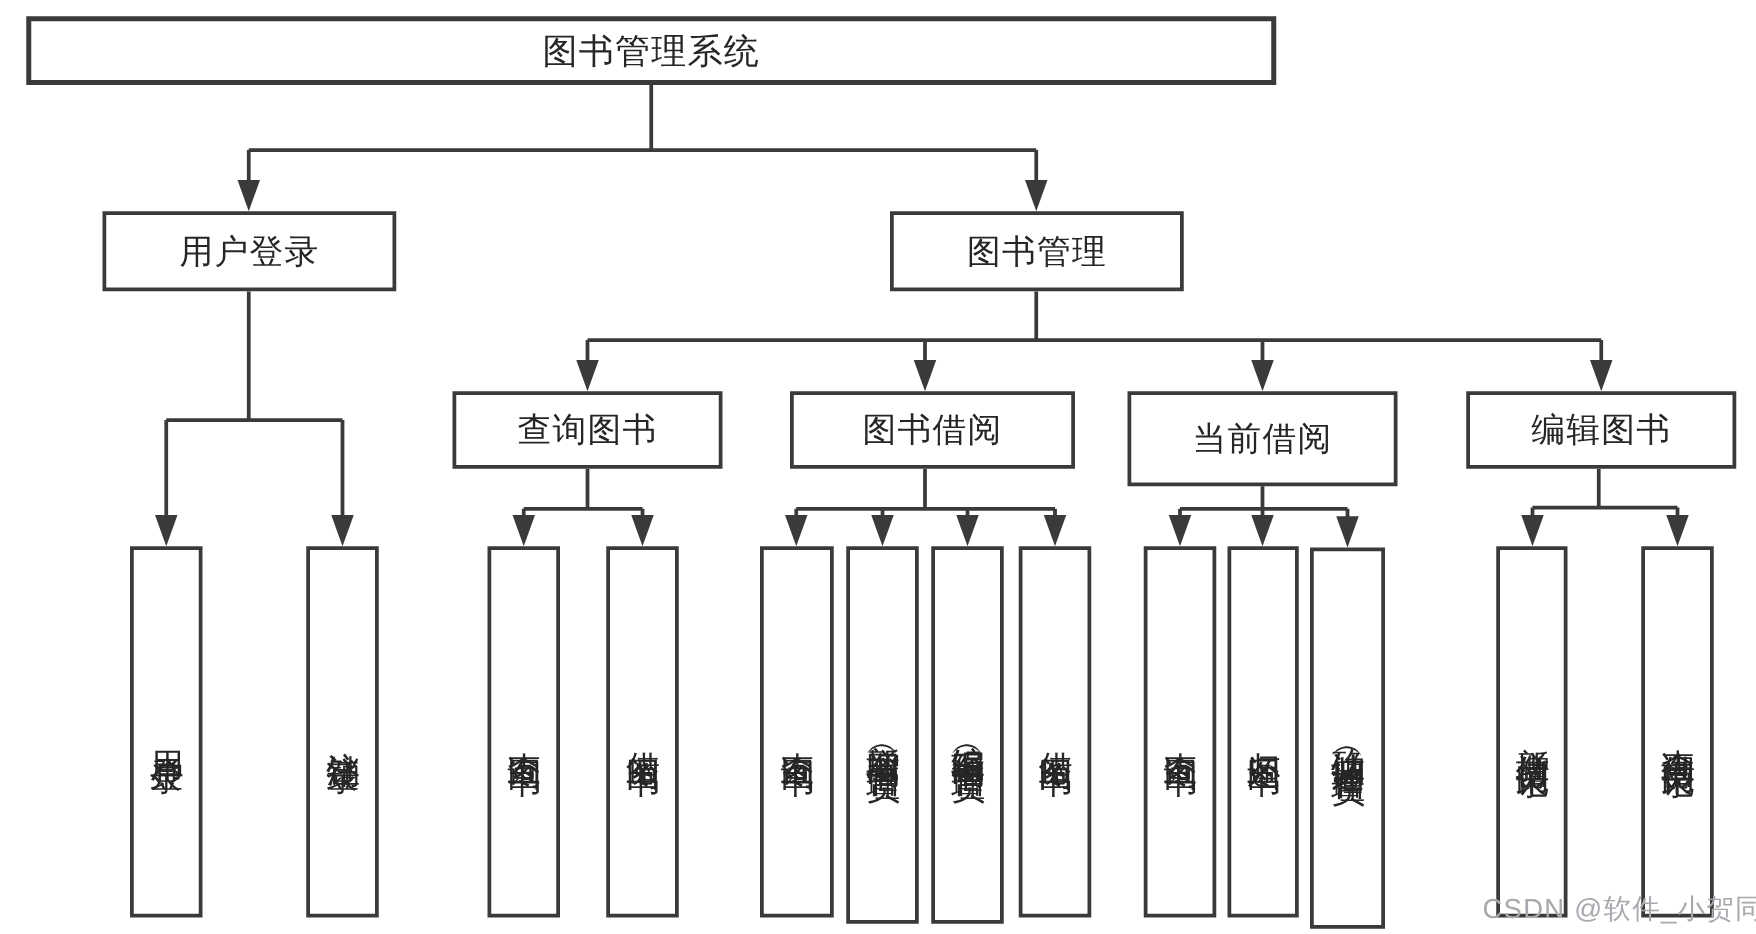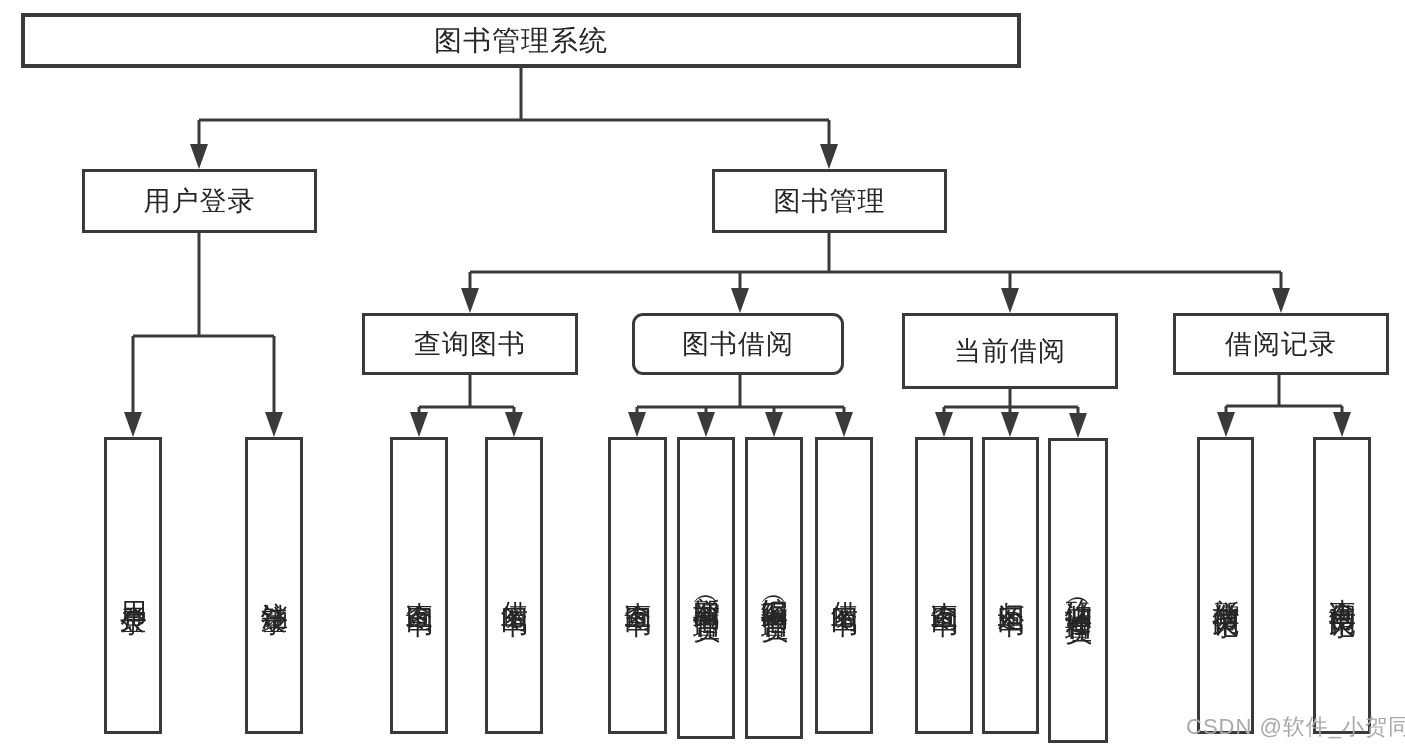--- a/index.html
+++ b/index.html
@@ -99,23 +99,23 @@
       <polygon points="1333,412 1351,412 1342,437"></polygon>
     </g>
   </svg>
 
   <div class="node root" style="left:21px; top:13px; width:1000px; height:55px;font-family:Liberation Serif, serif;">图书管理系统</div>
 
   <div class="node hbox" style="left:82px; top:169px; width:235px; height:64px;">用户登录</div>
   <div class="node hbox" style="left:712px; top:169px; width:235px; height:64px;">图书管理</div>
 
   <div class="node hbox" style="left:362px; top:313px; width:216px; height:62px;">查询图书</div>
-  <div class="node hbox" style="left:632px; top:313px; width:212px; height:62px;border-radius:11px;">图书借阅</div>
+  <div class="node hbox" style="left:632px; top:313px; width:228px; height:62px;">图书借阅</div>
   <div class="node hbox" style="left:902px; top:313px; width:216px; height:76px;">当前借阅</div>
-  <div class="node hbox" style="left:1173px; top:313px; width:216px; height:62px;">借阅记录</div>
+  <div class="node hbox" style="left:1173px; top:313px; width:216px; height:62px;">编辑图书</div>
 
   <div class="node vbox" style="left:104px; top:437px; width:58px; height:297px;">
     <span class="vtext">用户登录</span>
   </div>
   <div class="node vbox" style="left:245px; top:437px; width:58px; height:297px;">
     <span class="vtext">注销登录</span>
   </div>
 
   <div class="node vbox" style="left:390px; top:437px; width:58px; height:297px;">
     <span class="vtext">查询图书</span>

